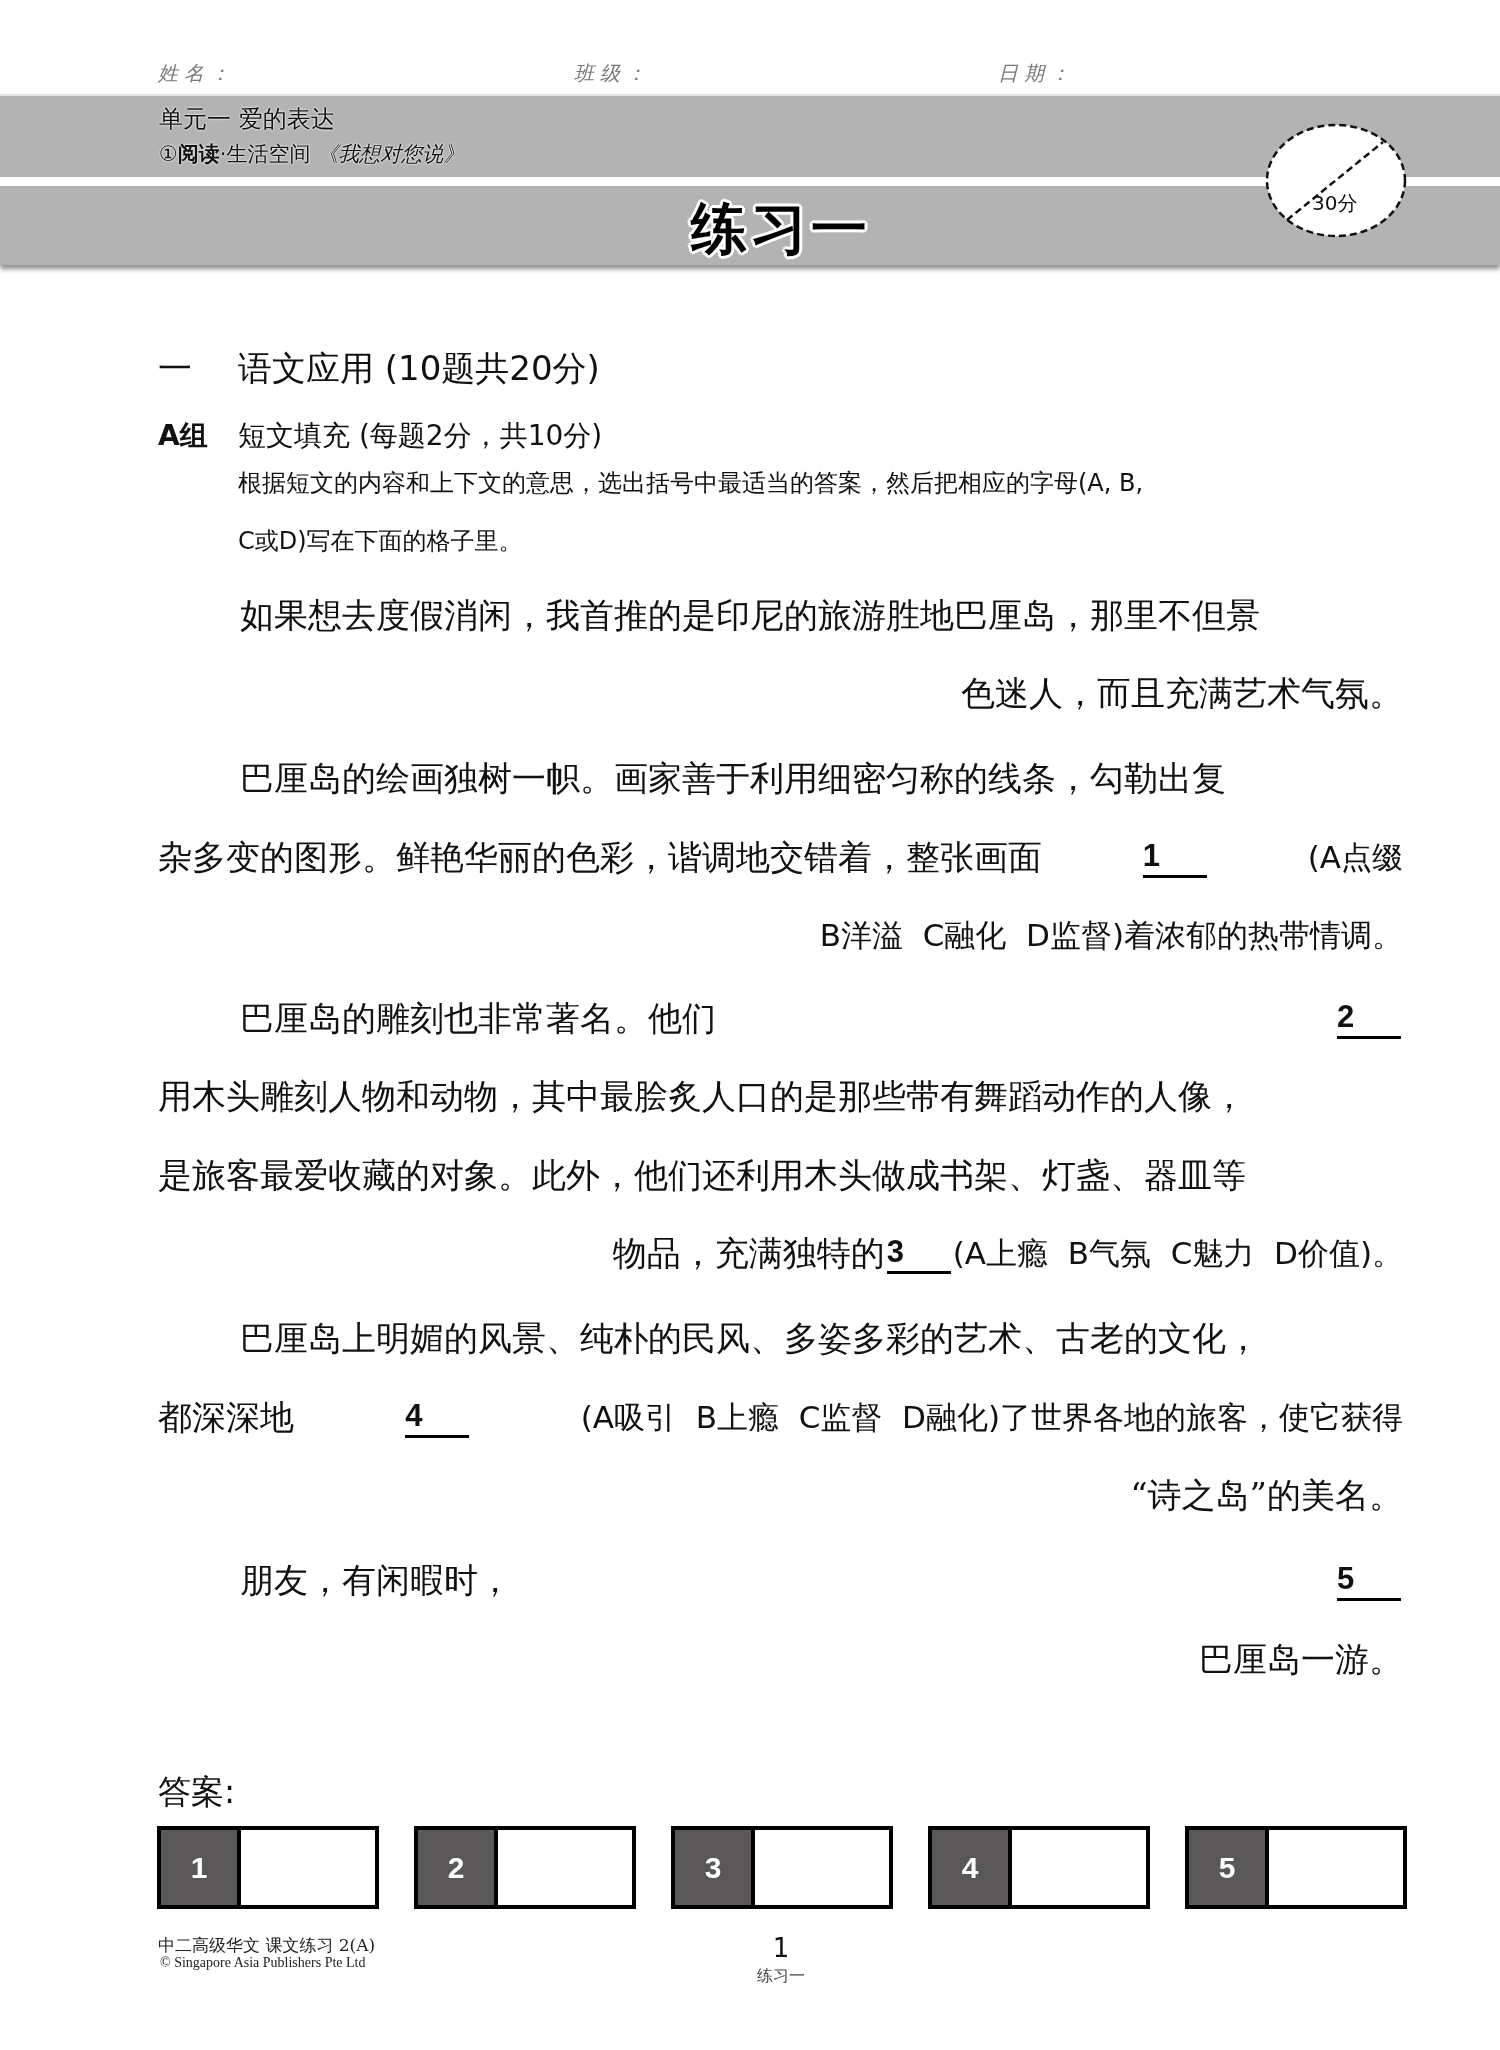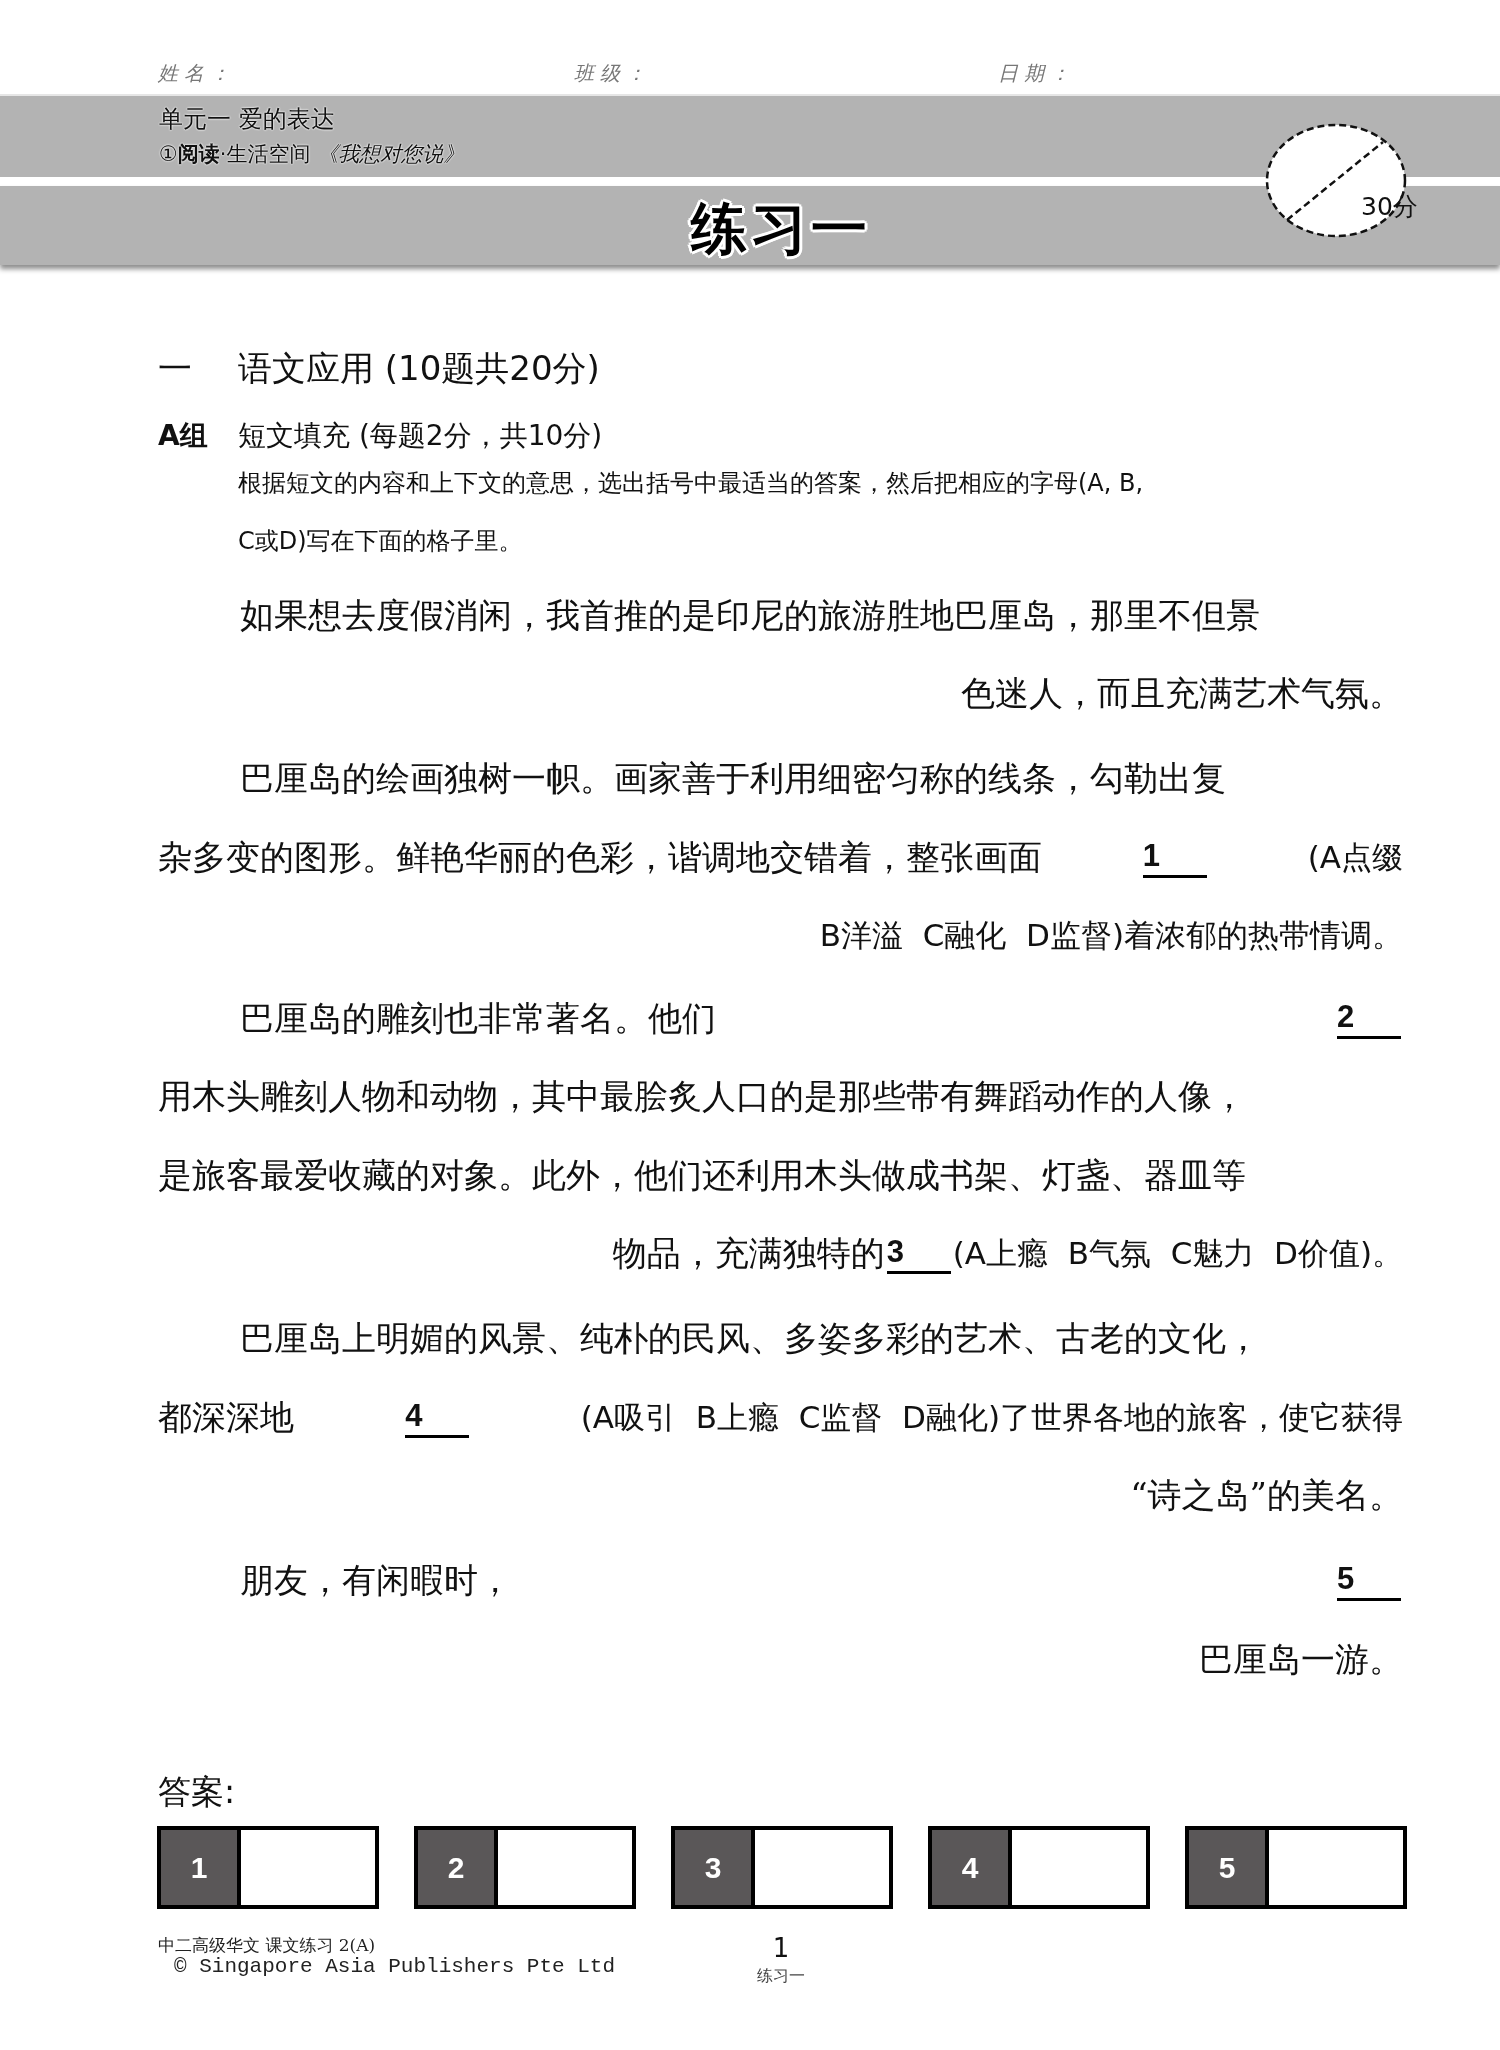--- a/index.html
+++ b/index.html
@@ -76,22 +76,22 @@
     }
 
     
     .score-circle {
       position: absolute;
       left: 1265px; top: 123px;
       width: 142px; height: 115px;
     }
     .score-text {
       position: absolute;
-      left: 1361px; top: 190px;
-      font-size: 25px;
+      left: 1312px; top: 190px;
+      font-size: 20px;
       color: #111;
     }
 
     
     .sec-num {
       position: absolute;
       left: 158px; top: 346px;
       font-size: 34px;
     }
     .sec-title {
@@ -185,23 +185,23 @@
     
     .foot1 {
       position: absolute;
       left: 158px; top: 1934px;
       font-family: "DejaVu Serif", "Liberation Serif", serif;
       font-size: 17px;
       color: #222;
     }
     .foot2 {
       position: absolute;
-      left: 174px; top: 1955px;
-      font-family: Liberation Mono, monospace;
-      font-size: 21px;
+      left: 160px; top: 1955px;
+      font-family: Liberation Serif, serif;
+      font-size: 14px;
       color: #222;
     }
     .pageno {
       position: absolute;
       left: 0; width: 1562px; top: 1933px;
       text-align: center;
       font-size: 26px;
       color: #111;
     }
     .pagesub {

